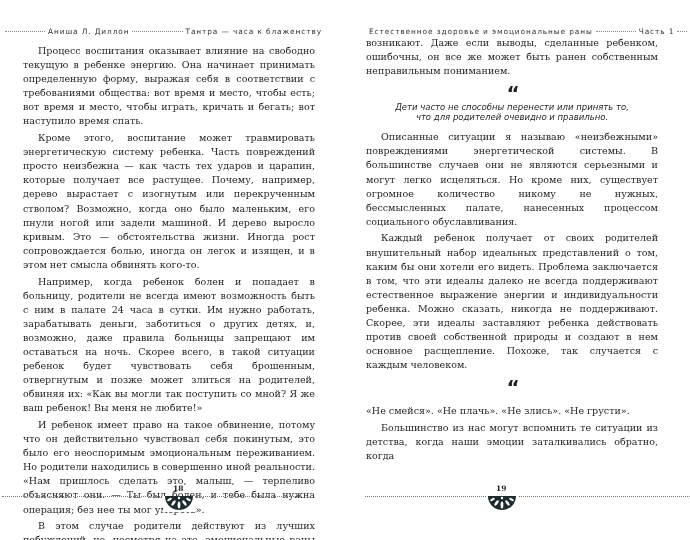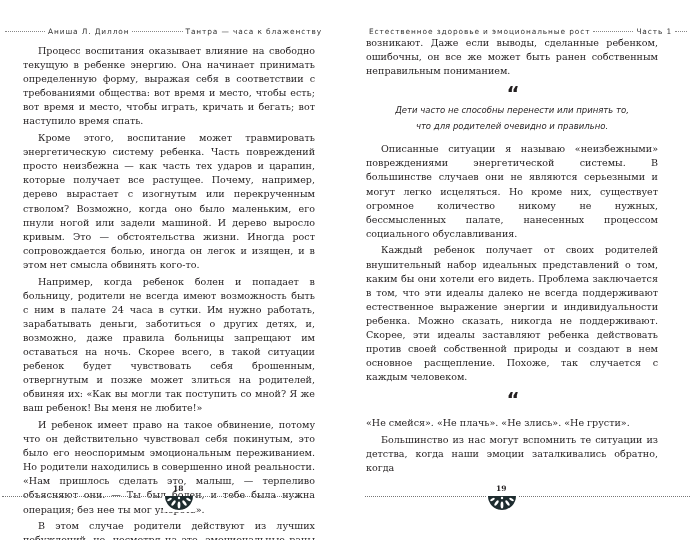--- a/index.html
+++ b/index.html
@@ -12,21 +12,21 @@
   .right .header { left:24px; width:321px; }
   .dots { flex:1; border-bottom:1px dotted #888; height:0; margin:0 3px; position:relative; top:-2px; }
   .dots.fixed { flex:none; }
   .body { position:absolute; font-family:"DejaVu Serif", serif; font-size:9.55px; line-height:14.1px; text-align:justify; hyphens:manual; }
   .left .body { left:23px; top:44px; width:292px; }
   .right .body { left:21px; top:36px; width:292px; }
   .body p { margin:0 0 2.5px 0; text-indent:15px; }
   .body p.noindent { text-indent:0; }
   .quote-block { text-align:center; margin:8px 0 8px 0; }
   .quote-mark { font-family:"DejaVu Sans", sans-serif; font-weight:bold; font-size:20px; line-height:14px; height:16px; display:block; letter-spacing:-2px; }
-  .quote-text { font-family:"DejaVu Sans", sans-serif; font-style:italic; font-size:8.5px; line-height:16px; display:block; padding:0 22px; }
+  .quote-text { font-family:"DejaVu Sans", sans-serif; font-style:italic; font-size:8.5px; line-height:10px; display:block; padding:0 22px; }
   .footer { position:absolute; top:482px; width:100%; }
   .pagenum { position:absolute; top:2px; font-family:"DejaVu Serif", serif; font-weight:bold; font-size:7.5px; }
   .left .pagenum { left:173px; }
   .right .pagenum { left:151px; }
   .footer-rule { position:absolute; top:14px; border-bottom:1px dotted #777; }
   .left .footer-rule { left:2px; width:298px; }
   .right .footer-rule { left:20px; width:325px; }
   .ornament { position:absolute; top:14px; width:32px; height:16px; background:#fff; }
   .left .ornament { left:163px; }
   .right .ornament { left:141px; }
@@ -62,21 +62,21 @@
         <ellipse cx="6.5" cy="3.5" rx="1.1" ry="2.6" transform="rotate(60 6.5 3.5)"></ellipse>
         <ellipse cx="25.5" cy="3.5" rx="1.1" ry="2.6" transform="rotate(-60 25.5 3.5)"></ellipse>
         <circle cx="16" cy="2" r="1.2"></circle>
       </g>
     </svg>
   </div>
 </div>
 
 <div class="page right">
   <div class="header">
-    <span>Естественное здоровье и эмоциональные рост</span>
+    <span>Естественное здоровье и эмоциональные раны</span>
     <span class="dots fixed" style="width:40px"></span>
     <span>Часть 1</span>
     <span class="dots"></span>
   </div>
 
   <div class="body">
     <p class="noindent">возникают. Даже если выводы, сделанные ребенком, ошибочны, он все же может быть ранен собственным неправильным пониманием.</p>
 
     <div class="quote-block">
       <span class="quote-mark">“</span>

